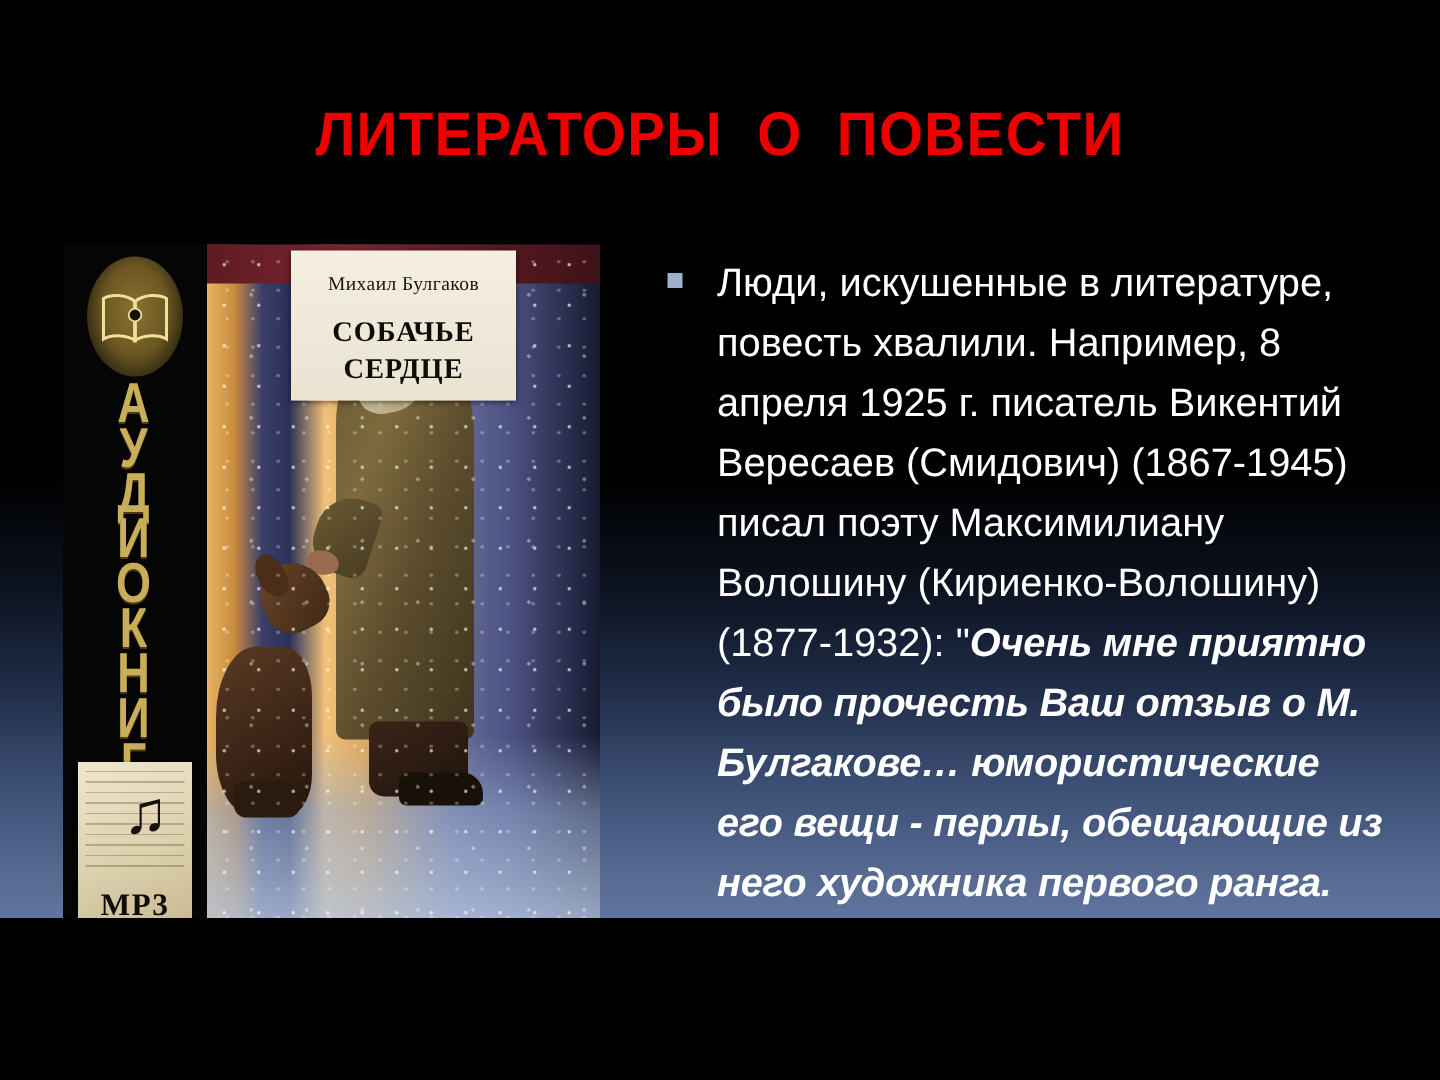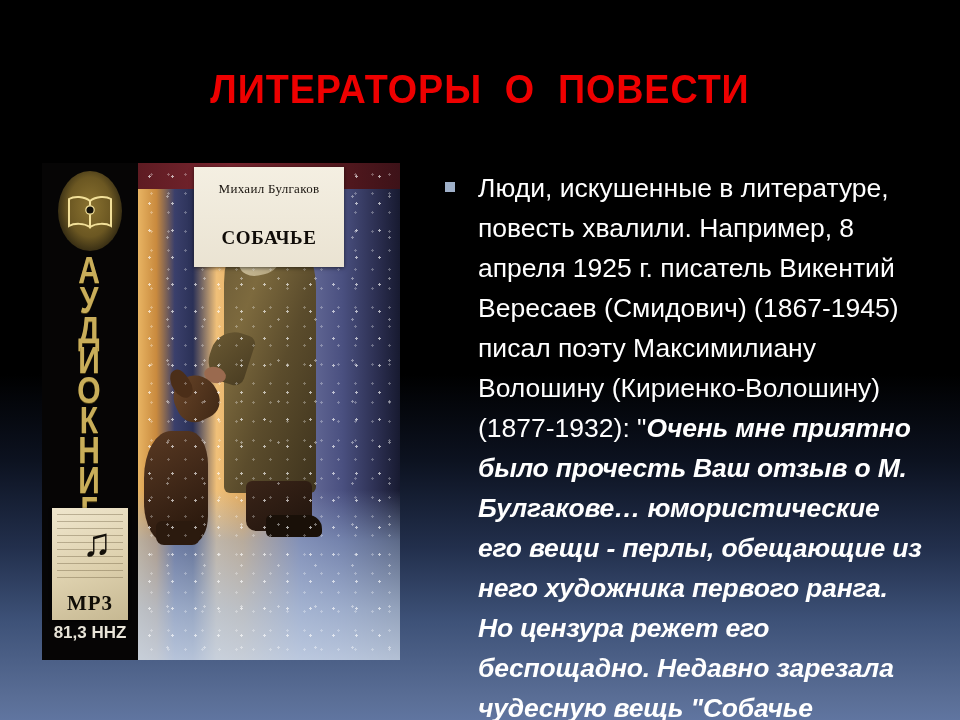--- a/index.html
+++ b/index.html
@@ -2,21 +2,21 @@
 <html><head>
 <meta charset="utf-8">
 <style>
   html,body{margin:0;padding:0;}
   body{
     width:960px;height:720px;overflow:hidden;
     font-family:"Liberation Sans","DejaVu Sans",sans-serif;
     background:#000;
   }
   .slide{
-    position:relative;width:960px;height:720px;
+    position:relative;width:960px;height:612px;
     background:
       linear-gradient(to bottom,
         #000000 0%,
         #000000 52%,
         #0c1220 64%,
         #222f4c 76%,
         #3d5177 86%,
         #5a6e96 97%,
         #6075a0 100%);
     overflow:hidden;
@@ -271,22 +271,24 @@
       <div class="dog-ear"></div>
       <div class="dog-leg"></div>
 
       <div class="snow"></div>
 
       <div style="position:absolute;left:56px;top:4px;width:150px;height:100px;
                   background:linear-gradient(to bottom,#f4efe2 0%,#eae3d2 100%);
                   box-shadow:0 1px 4px rgba(0,0,0,.6);">
         <div style="text-align:center;margin-top:14px;font-family:'Liberation Serif','DejaVu Serif',serif;
                     font-size:13px;color:#1a1510;letter-spacing:.3px;">Михаил Булгаков</div>
-        <div style="text-align:center;margin-top:30px;font-family:'Liberation Serif','DejaVu Serif',serif;
+        <div style="text-align:center;margin-top:14px;font-family:'Liberation Serif','DejaVu Serif',serif;
                     font-weight:bold;font-size:19px;color:#100c08;letter-spacing:.6px;">СОБАЧЬЕ</div>
+        <div style="text-align:center;margin-top:3px;font-family:'Liberation Serif','DejaVu Serif',serif;
+                    font-weight:bold;font-size:19px;color:#100c08;letter-spacing:.6px;">СЕРДЦЕ</div>
       </div>
 
     </div>
   </div>
 
   <div class="bullet-row">
     <div class="bullet-mark"></div>
     <div class="para"><span>Люди, искушенные в литературе, повесть хвалили. Например, 8 апреля 1925 г. писатель Викентий Вересаев (Смидович) (1867-1945) писал поэту Максимилиану Волошину (Кириенко-Волошину) (1877-1932): "</span><span class="quote">Очень мне приятно было прочесть Ваш отзыв о М. Булгакове… юмористические его вещи - перлы, обещающие из него художника первого ранга. Но цензура режет его беспощадно. Недавно зарезала чудесную вещь "Собачье сердце", и он совсем падает духом".</span></div>
   </div>
 

